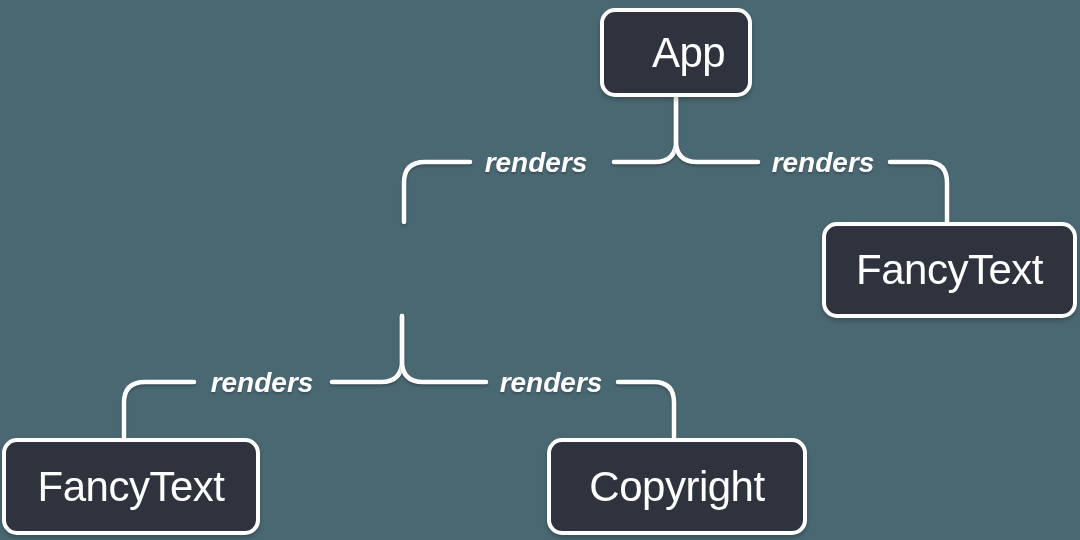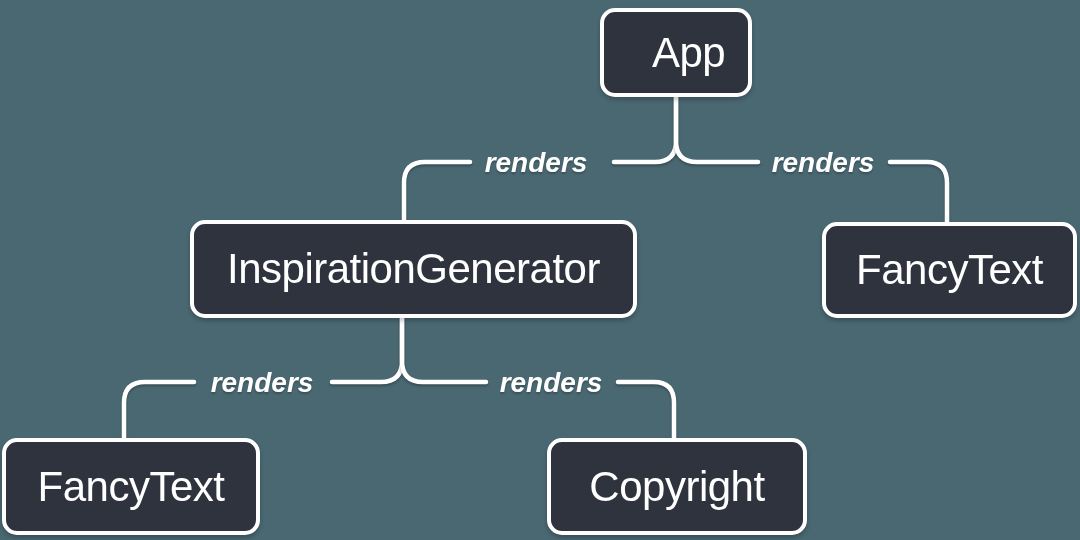--- a/index.html
+++ b/index.html
@@ -81,21 +81,20 @@
 
     <path d="M 402 316 L 402 361 Q 402 382 381 382 L 332 382"></path>
     <path d="M 194 382 L 145 382 Q 124 382 124 403 L 124 440"></path>
 
     <path d="M 402 316 L 402 361 Q 402 382 423 382 L 486 382"></path>
     <path d="M 618 382 L 654 382 Q 674 382 674 403 L 674 440"></path>
   </svg>
 
   <div class="node node-app">App</div>
 
-  <div class="node node-inspiration">InspirationGenerator</div>
 
   <div class="node node-fancy-top">FancyText</div>
 
   <div class="node node-fancy-bottom">FancyText</div>
 
   <div class="node node-copyright">Copyright</div>
 
   <div class="edge-label edge-label-1">renders</div>
 
   <div class="edge-label edge-label-2">renders</div>

